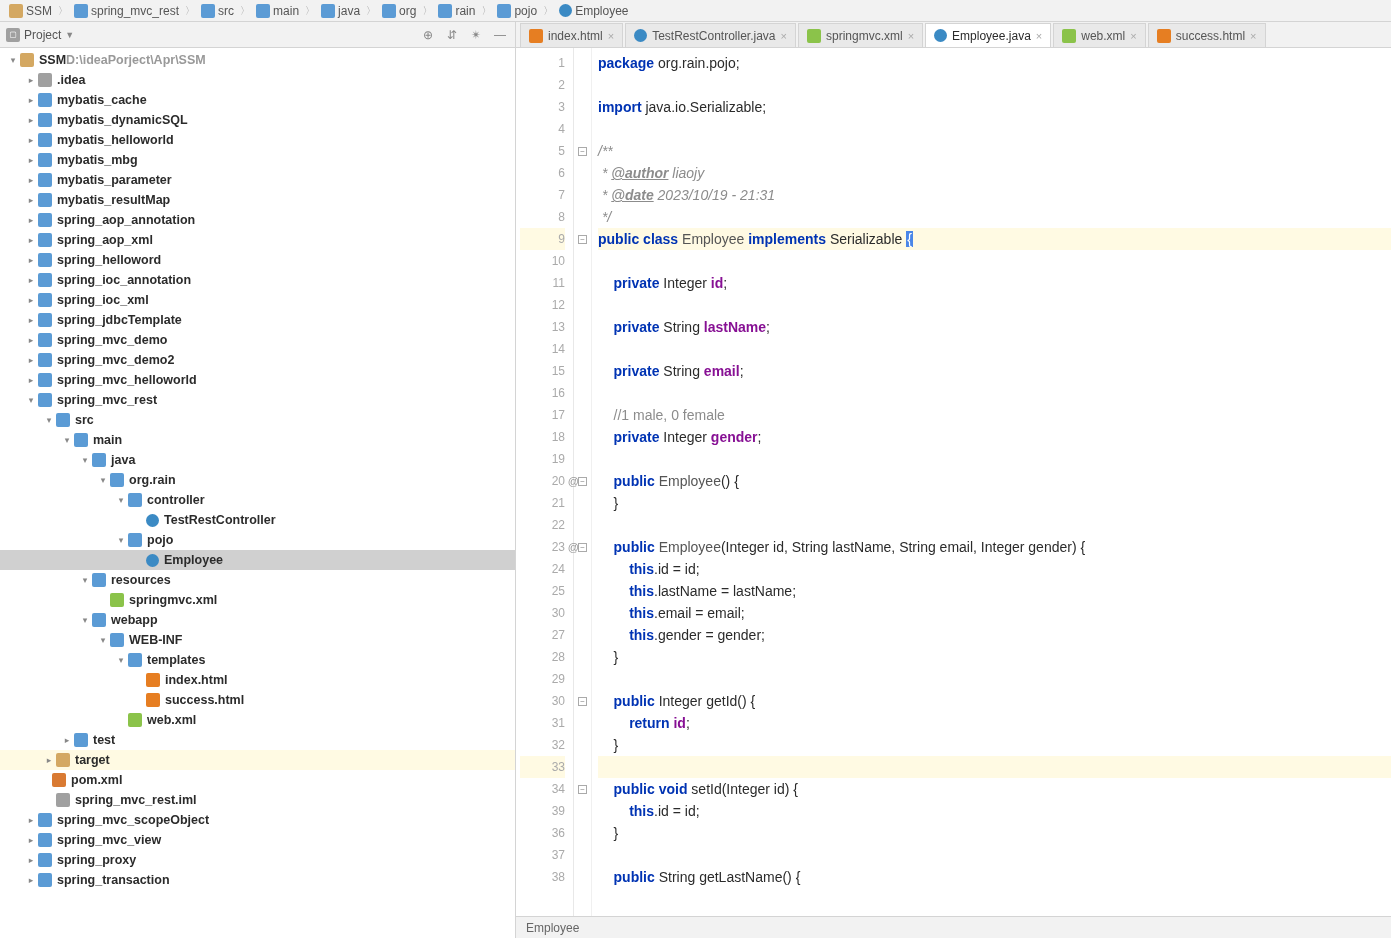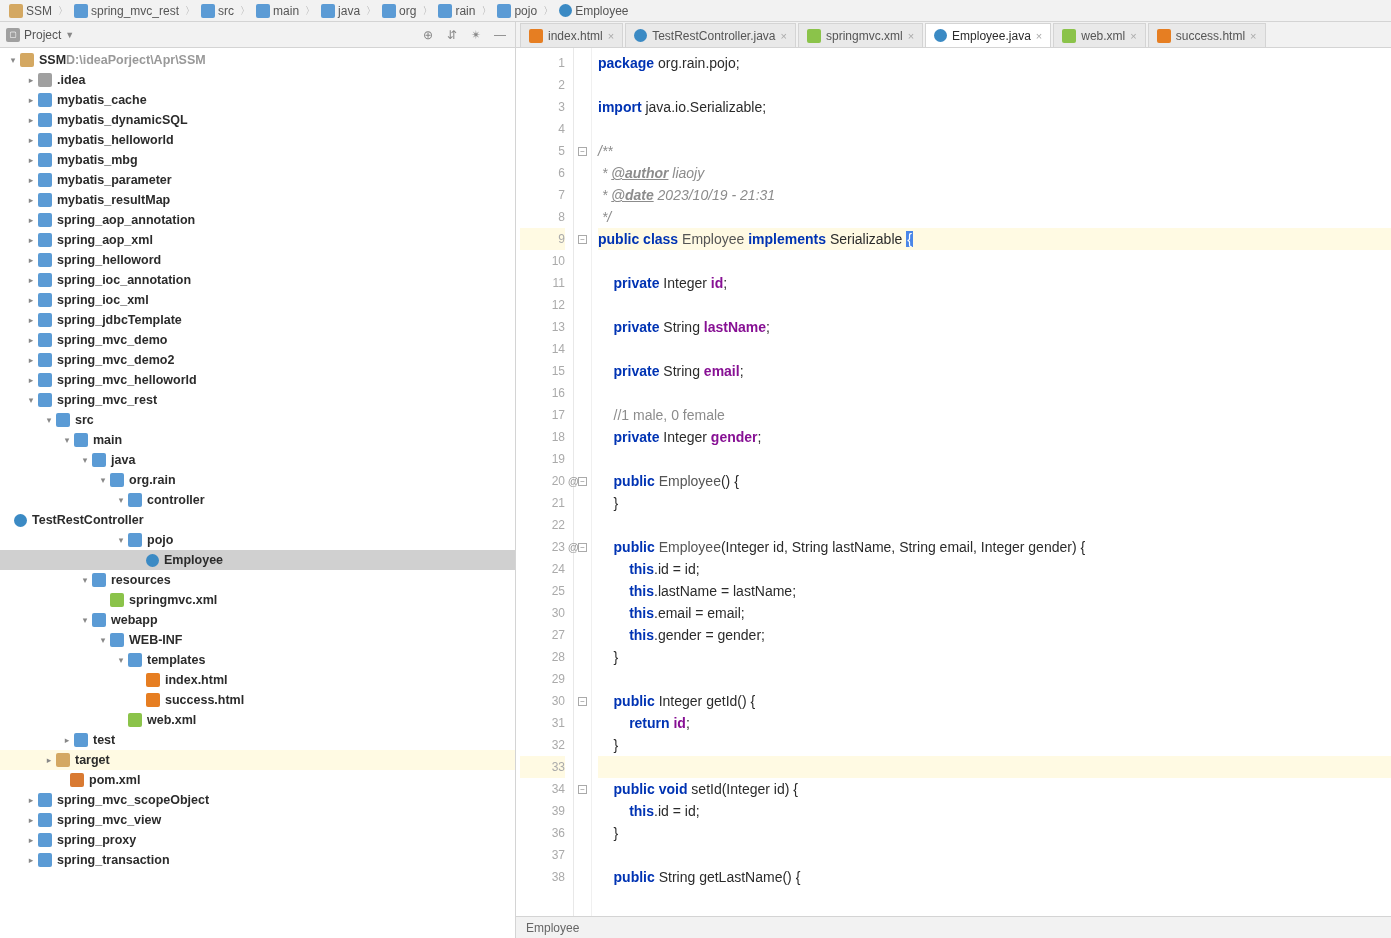--- a/index.html
+++ b/index.html
@@ -227,21 +227,21 @@
         <div class="tree-row" style="padding-left: 96px;">
           <span class="arrow">▾</span>
           <span class="fico blue" style="margin-right: 5px;"></span>
           <span class="tree-label">org.rain</span>
         </div>
         <div class="tree-row" style="padding-left: 114px;">
           <span class="arrow">▾</span>
           <span class="fico blue" style="margin-right: 5px;"></span>
           <span class="tree-label">controller</span>
         </div>
-        <div class="tree-row" style="">
+        <div class="tree-row" style="padding-left: 132px;">
           <span class="arrow"></span>
           <span class="fico class" style="margin-right: 5px;"></span>
           <span class="tree-label">TestRestController</span>
         </div>
         <div class="tree-row" style="padding-left: 114px;">
           <span class="arrow">▾</span>
           <span class="fico blue" style="margin-right: 5px;"></span>
           <span class="tree-label">pojo</span>
         </div>
         <div class="tree-row selected" style="padding-left: 132px;">
@@ -292,24 +292,29 @@
         <div class="tree-row" style="padding-left: 60px;">
           <span class="arrow">▸</span>
           <span class="fico blue" style="margin-right: 5px;"></span>
           <span class="tree-label">test</span>
         </div>
         <div class="tree-row highlight" style="padding-left: 42px;">
           <span class="arrow">▸</span>
           <span class="fico folder" style="margin-right: 5px;"></span>
           <span class="tree-label">target</span>
         </div>
-        <div class="tree-row" style="padding-left: 56px;">
+        <div class="tree-row" style="padding-left: 38px;">
           <span class="arrow"></span>
           <span class="fico maven" style="margin-right: 5px;"></span>
           <span class="tree-label">pom.xml</span>
+        </div>
+        <div class="tree-row" style="padding-left: 42px;">
+          <span class="arrow"></span>
+          <span class="fico gray" style="margin-right: 5px;"></span>
+          <span class="tree-label">spring_mvc_rest.iml</span>
         </div>
         <div class="tree-row" style="padding-left: 24px;">
           <span class="arrow">▸</span>
           <span class="fico blue" style="margin-right: 5px;"></span>
           <span class="tree-label">spring_mvc_scopeObject</span>
         </div>
         <div class="tree-row" style="padding-left: 24px;">
           <span class="arrow">▸</span>
           <span class="fico blue" style="margin-right: 5px;"></span>
           <span class="tree-label">spring_mvc_view</span>

